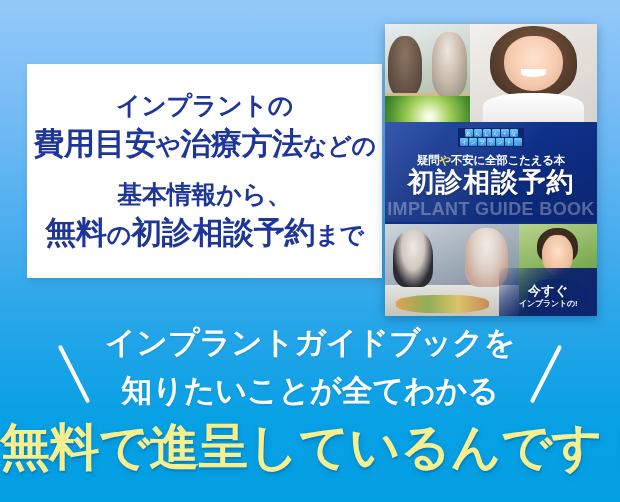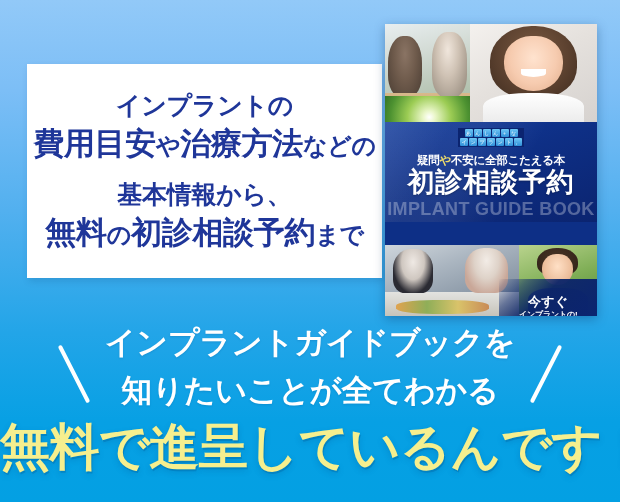--- a/index.html
+++ b/index.html
@@ -182,21 +182,21 @@
   .b-en{
     margin-top:2px;
     color:rgba(255,255,255,.30);
     font-size:18px;
     font-weight:700;
     letter-spacing:.02em;
     white-space:nowrap;
   }
 
   
-  .b-bot{ position:absolute; left:0; bottom:0; width:100%; height:71px; display:flex;}
+  .b-bot{ position:absolute; left:0; bottom:0; width:100%; height:92px; display:flex;}
   .ph-elders{
     width:63%;
     background:linear-gradient(160deg,#cfd6dc 0%,#aab5c0 35%,#6d7d8f 100%);
   }
   .eld-a{
     position:absolute; left:6%; top:6%;
     width:30%; height:62%;
     background:radial-gradient(ellipse at 50% 30%, #efe9e4 0%, #cfc7c0 40%, #2b2b33 72%);
     border-radius:44% 44% 30% 30%;
   }

